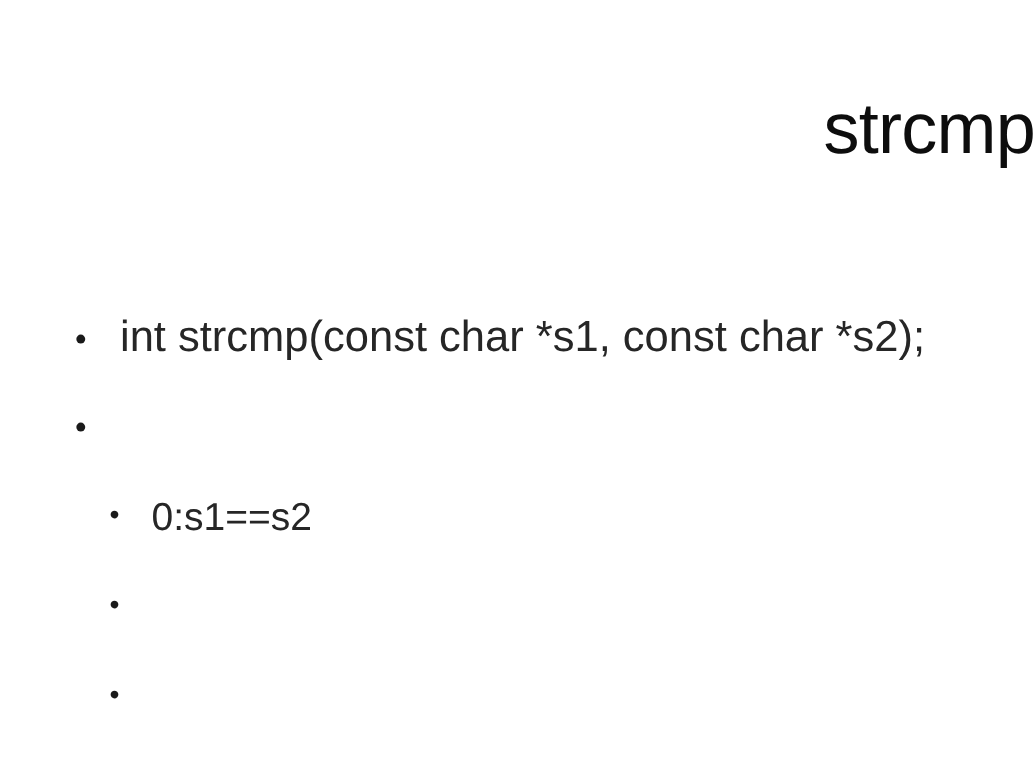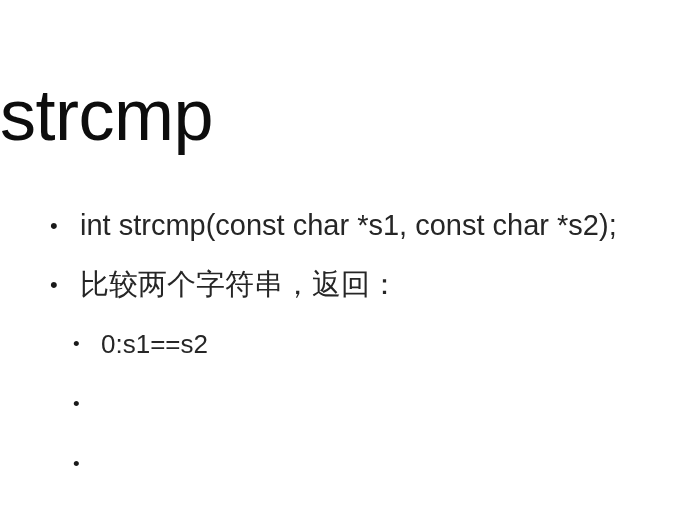--- a/index.html
+++ b/index.html
@@ -19,22 +19,22 @@
     overflow: hidden;
     box-sizing: border-box;
   }
 
   
   .slide-title {
     position: absolute;
     left: 0;
     top: 30px;
     width: 690px;
-    text-align: left;
-    font-size: 72px;
+    text-align: right;
+    font-size: 48px;
     font-weight: 300;
     line-height: 1.05;
     color: #0d0d0d;
     letter-spacing: -0.5px;
     white-space: nowrap;
   }
 
   
   .body-list {
     position: absolute;
@@ -110,21 +110,20 @@
 
   <ul class="body-list">
 
     <li class="bullet-row level-1">
       <span class="marker">•</span>
       <span class="bullet-text">int strcmp(const char *s1, const char *s2);</span>
     </li>
 
     <li class="bullet-row level-1">
       <span class="marker">•</span>
-      <span class="bullet-text">比较两个字符串，返回：</span>
     </li>
 
     <li class="bullet-row level-2">
       <span class="marker">•</span>
       <span class="bullet-text">0:s1==s2</span>
     </li>
 
     <li class="bullet-row level-2">
       <span class="marker">•</span>
     </li>

